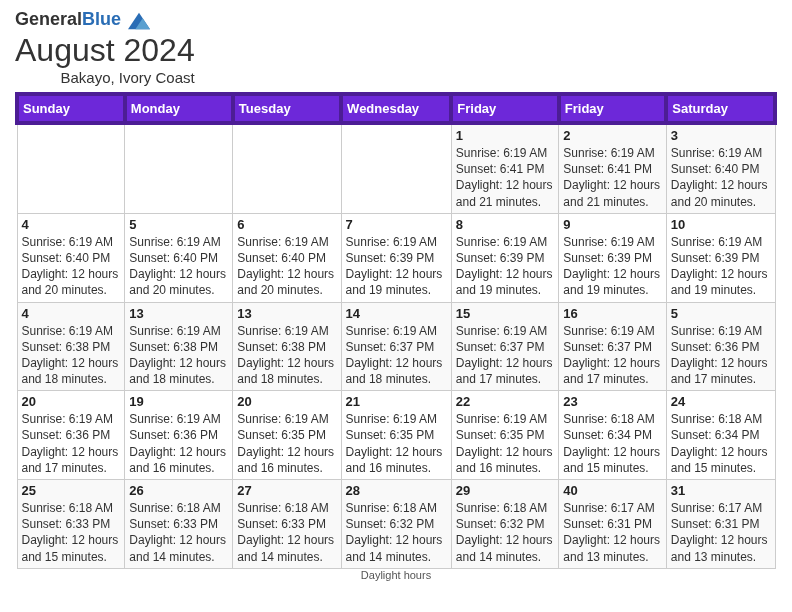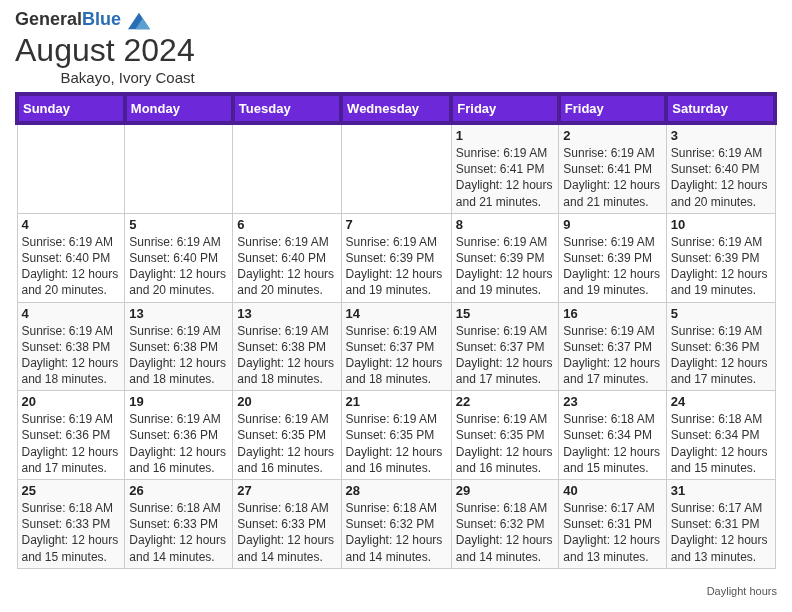--- a/index.html
+++ b/index.html
@@ -84,24 +84,24 @@
     }
     .day-info {
       font-size: 12px;
       color: #333;
       line-height: 1.35;
     }
     .empty-cell {
       background: #fff !important;
     }
     .footer {
-      margin-top: 16px;
+      margin-top: 0;
       font-size: 11px;
       color: #555;
-      text-align: right;
+      text-align: center;
     }
   </style>
 </head>
 <body>
 
 <div class="page">
   <div class="header">
     <div class="logo">
       <div>
         <span class="logo-text">

